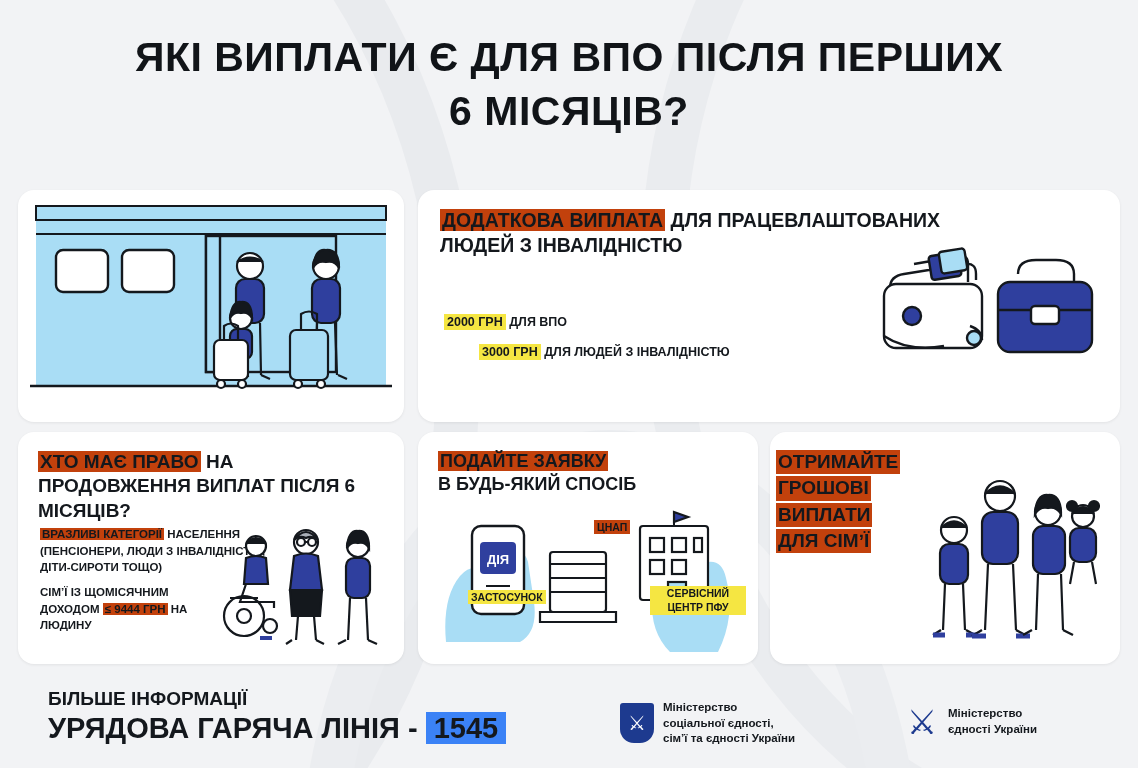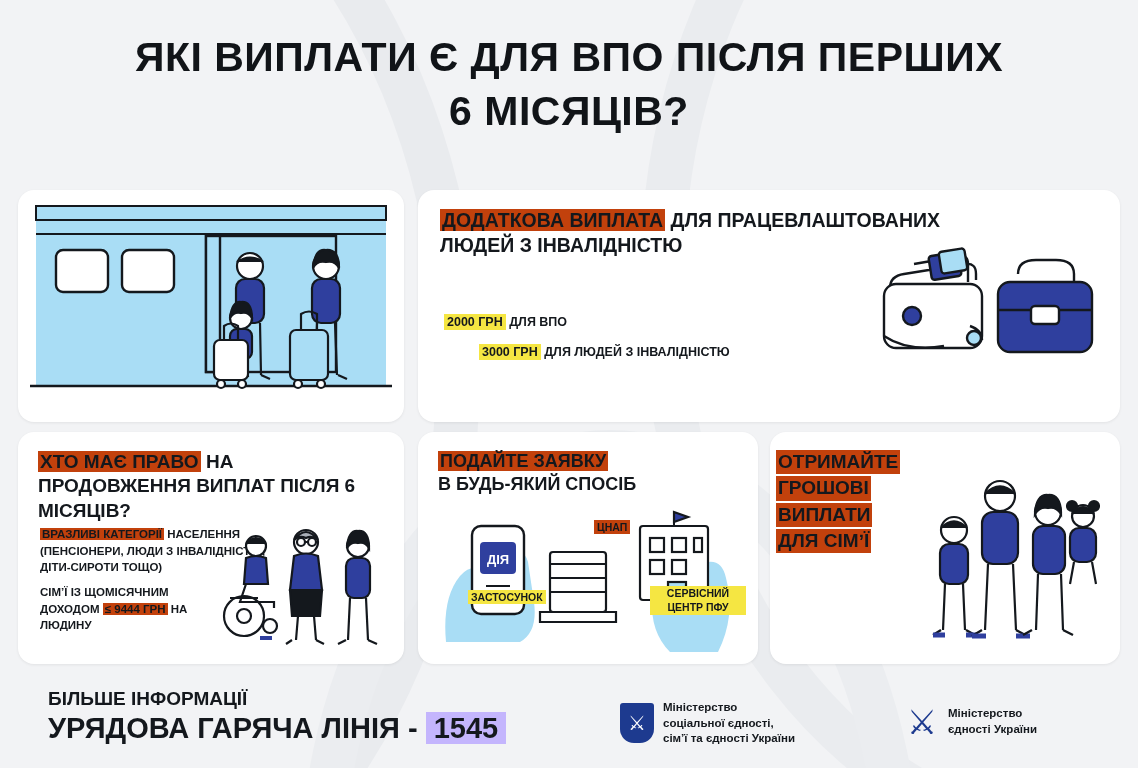--- a/index.html
+++ b/index.html
@@ -95,21 +95,21 @@
   .footer-more {
     position: absolute; left: 48px; top: 688px;
     font-size: 19px; font-weight: bold; text-transform: uppercase; color: #14181d;
     font-stretch: condensed;
   }
   .footer-line {
     position: absolute; left: 48px; top: 712px;
     font-size: 29px; font-weight: bold; text-transform: uppercase; color: #14181d;
     font-stretch: condensed;
   }
-  .footer-line .num { background: #c4b5fd; padding: 0 8px; }
+  .footer-line .num { background: #3b82f6; padding: 0 8px; }
 
   .logo { position: absolute; display: flex; align-items: center; gap: 9px; }
   #logo-social { left: 620px; top: 700px; }
   #logo-culture { left: 905px; top: 702px; }
   .logo .mark {
     width: 34px; height: 40px;
     background: #1d3a8f;
     border-radius: 3px 3px 14px 14px;
     display: flex; align-items: center; justify-content: center;
     color: #fff; font-size: 20px; line-height: 1;

